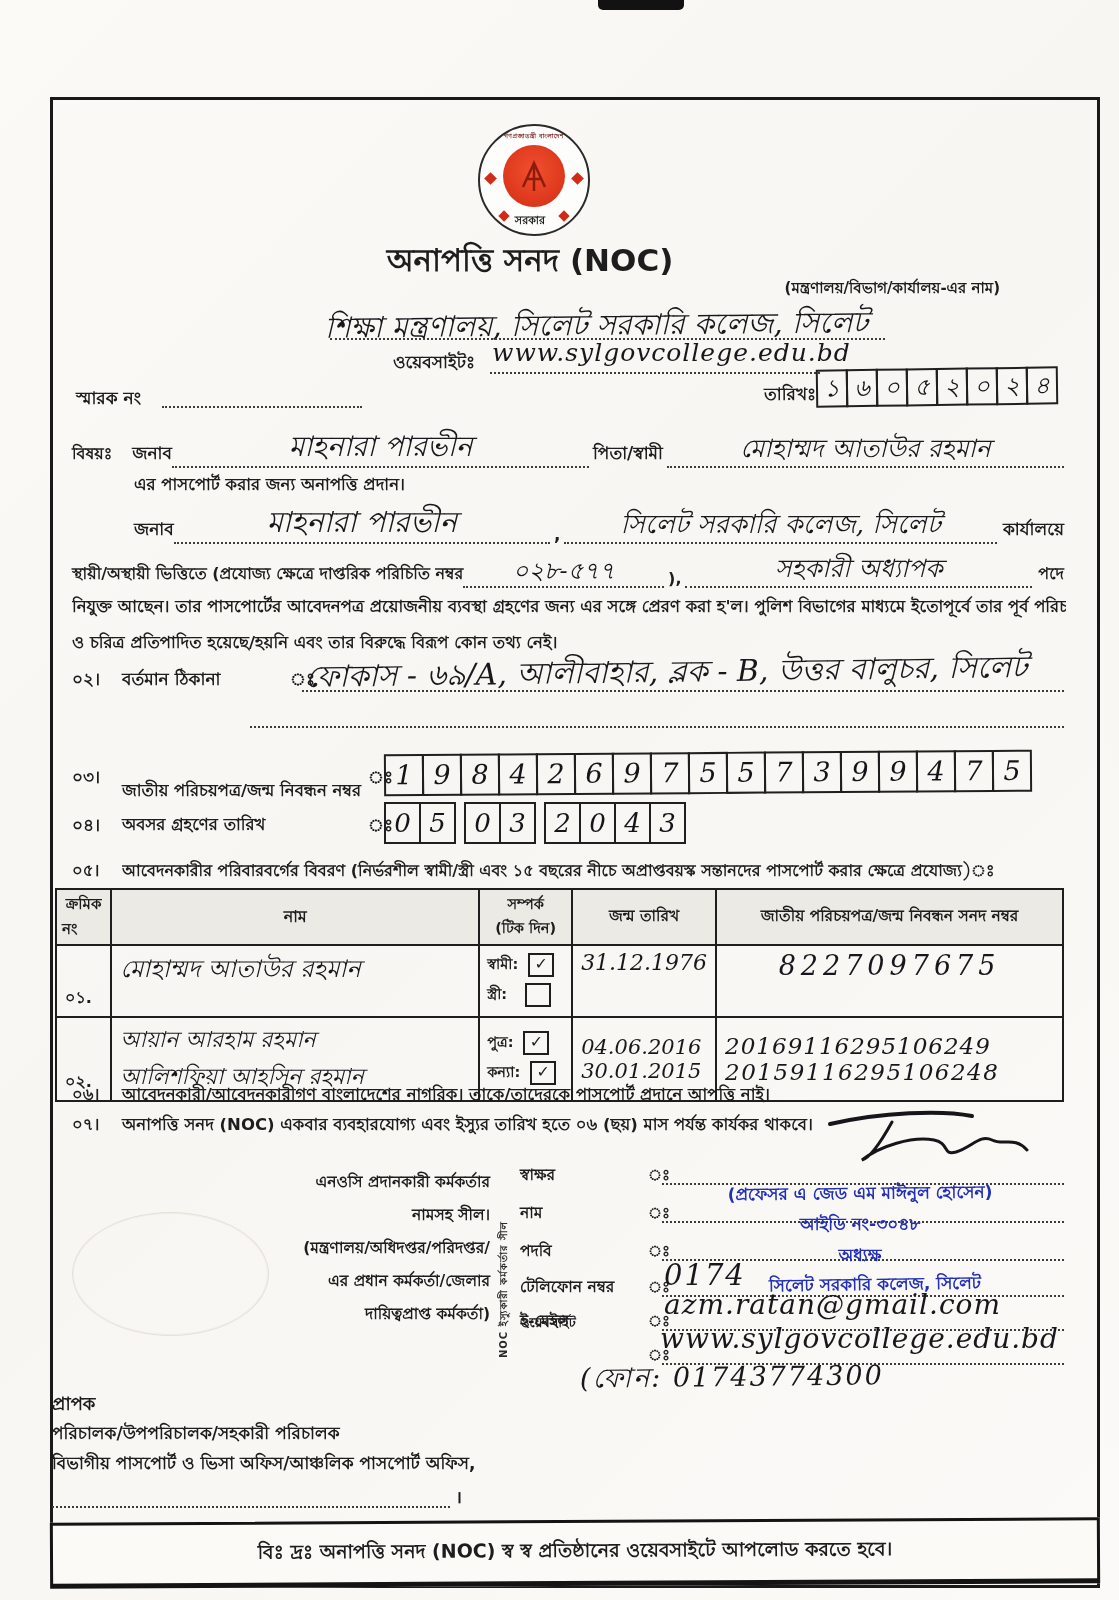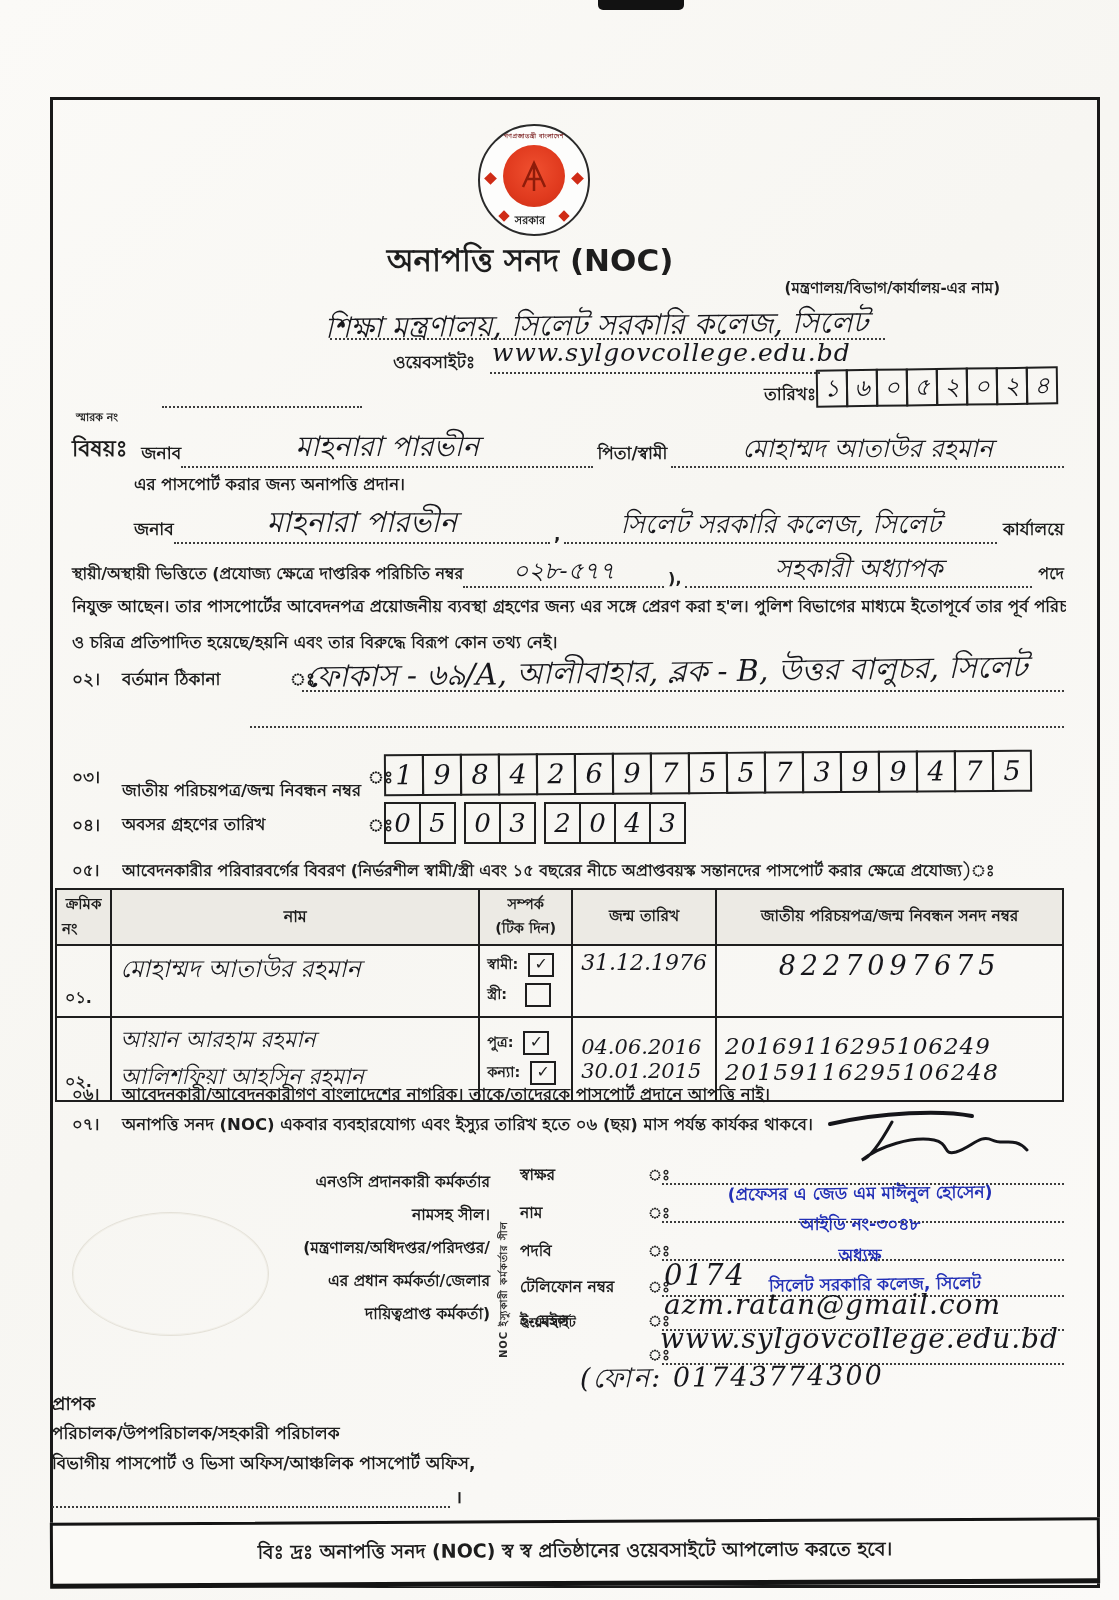--- a/index.html
+++ b/index.html
@@ -51,29 +51,29 @@
   <div class="abs printed" style="left:60px;width:940px;top:236px;text-align:center;font-size:31px;">অনাপত্তি সনদ (NOC)</div>
   <div class="abs printed" style="left:60px;width:940px;top:276px;text-align:right;font-size:15px;">(মন্ত্রণালয়/বিভাগ/কার্যালয়-এর নাম)</div>
 
   <div class="abs hw" style="left:325px;top:302px;font-size:29px;transform:rotate(-0.6deg);">শিক্ষা মন্ত্রণালয়, সিলেট সরকারি কলেজ, সিলেট</div>
   <div class="abs dotline" style="left:330px;top:308px;width:555px;height:30px;"></div>
 
   <div class="abs printed" style="left:393px;top:349px;font-size:17px;">ওয়েবসাইটঃ</div>
   <div class="abs hw" style="left:492px;top:338px;font-size:25px;letter-spacing:1px;">www.sylgovcollege.edu.bd</div>
   <div class="abs dotline" style="left:490px;top:345px;width:330px;height:27px;"></div>
 
-  <div class="abs printed" style="left:76px;top:385px;font-size:11px;margin-top:24px;">স্মারক নং</div>
+  <div class="abs printed" style="left:76px;top:385px;font-size:17px;">স্মারক নং</div>
   <div class="abs dotline" style="left:162px;top:386px;width:200px;height:20px;"></div>
   <div class="abs printed" style="left:764px;top:381px;font-size:17px;">তারিখঃ</div>
   <div class="abs" style="left:818px;top:368px;transform:rotate(-0.8deg);white-space:nowrap;">
     <span class="digitbox" style="width:32px;height:38px;line-height:34px;font-size:24px;">১</span><span class="digitbox" style="width:32px;height:38px;line-height:34px;font-size:24px;">৬</span><span class="digitbox" style="width:32px;height:38px;line-height:34px;font-size:24px;">০</span><span class="digitbox" style="width:32px;height:38px;line-height:34px;font-size:24px;">৫</span><span class="digitbox" style="width:32px;height:38px;line-height:34px;font-size:24px;">২</span><span class="digitbox" style="width:32px;height:38px;line-height:34px;font-size:24px;">০</span><span class="digitbox" style="width:32px;height:38px;line-height:34px;font-size:24px;">২</span><span class="digitbox" style="width:32px;height:38px;line-height:34px;font-size:24px;">৪</span>
   </div>
 
   <div class="abs flexline" style="left:72px;top:428px;width:992px;height:40px;">
-    <span class="printed" style="font-size:22px;margin-right:14px;">বিষয়ঃ</span>
+    <span class="printed" style="font-size:16px;margin-right:20px;">বিষয়ঃ</span>
     <span class="printed" style="font-size:17px;">জনাব</span>
     <span class="dotfill" style="flex:1.05;"><span class="hw" style="font-size:28px;">মাহনারা পারভীন</span></span>
     <span class="printed" style="font-size:17px;margin:0 4px;">পিতা/স্বামী</span>
     <span class="dotfill" style="flex:1;"><span class="hw" style="font-size:25px;">মোহাম্মদ আতাউর রহমান</span></span>
   </div>
   <div class="abs printed" style="left:134px;top:472px;font-size:16.5px;">এর পাসপোর্ট করার জন্য অনাপত্তি প্রদান।</div>
 
   <div class="abs flexline" style="left:134px;top:500px;width:930px;height:44px;">
     <span class="printed" style="font-size:17px;">জনাব</span>
     <span class="dotfill" style="flex:1;"><span class="hw" style="font-size:29px;">মাহনারা পারভীন</span></span>

